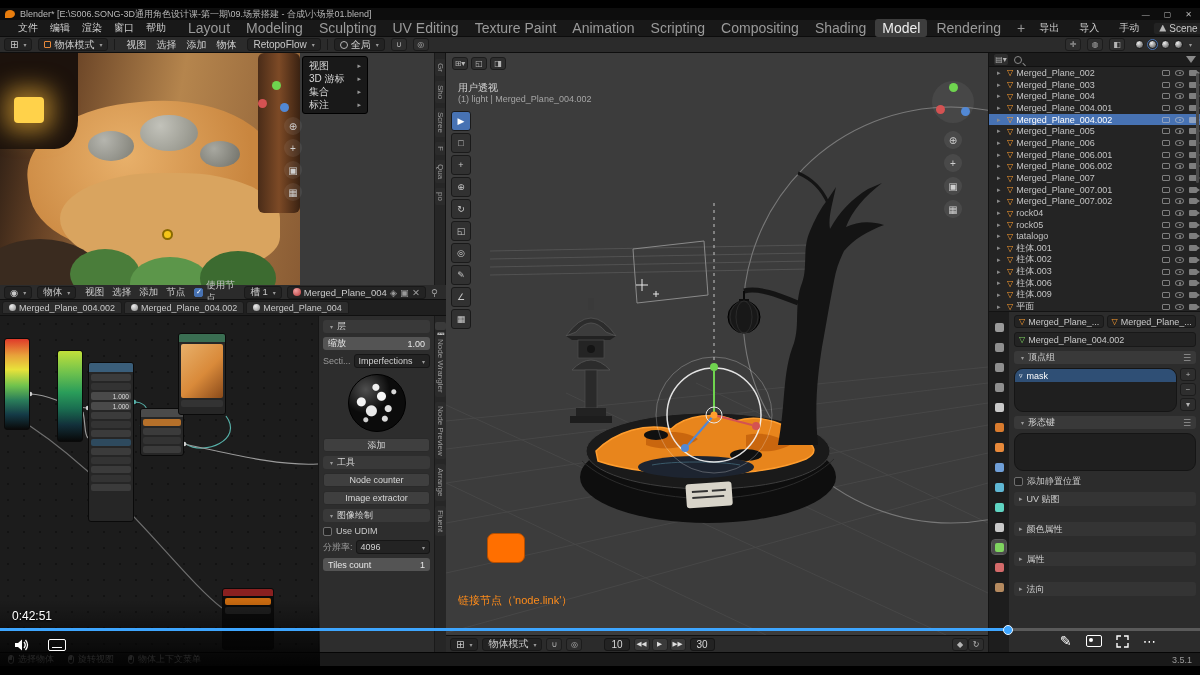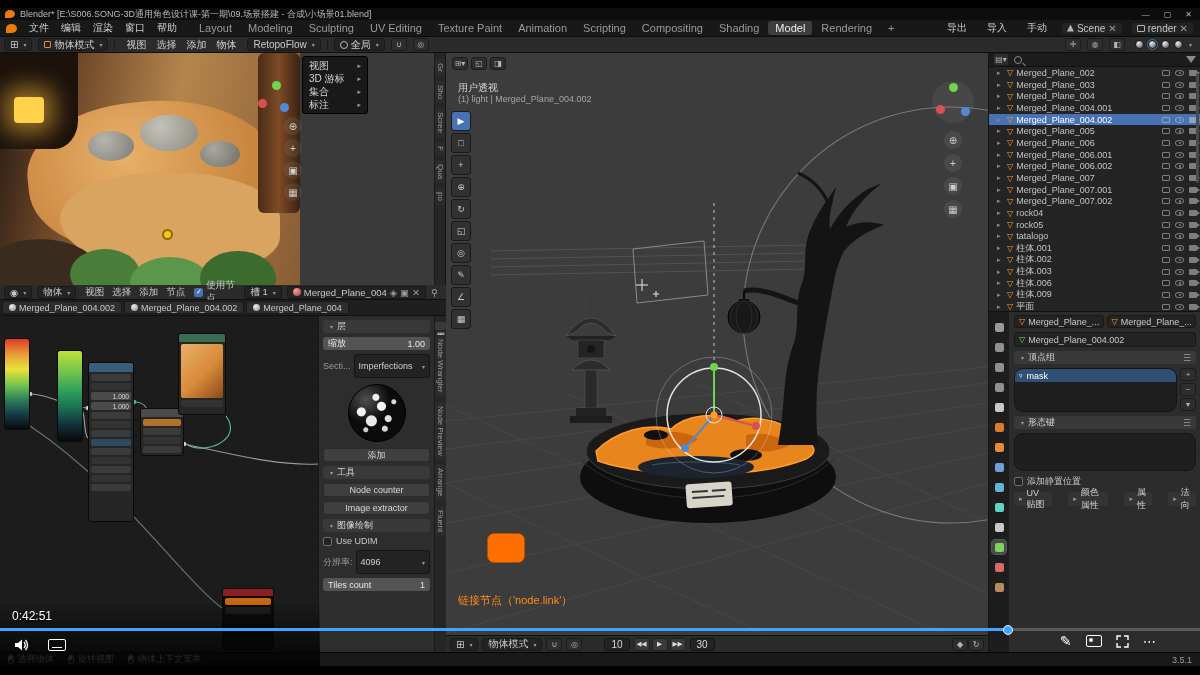--- a/index.html
+++ b/index.html
@@ -14,21 +14,21 @@
   .menu-label{padding:0 6px;color:#cfcfcf;white-space:nowrap}
   .dim{color:#9a9a9a}
   .icobtn{width:16px;height:13px;display:flex;align-items:center;justify-content:center;
           background:#2e2e2e;border:1px solid #1c1c1c;border-radius:3px;color:#b5b5b5;font-size:8px}
   
   #lb-top{left:0;top:0;width:1200px;height:8px;background:#000}
   #titlebar{left:0;top:8px;width:1200px;height:12px;background:#0d0d0d;display:flex;align-items:center;
             font-size:9px;color:#b8b8b8}
   #menubar{left:0;top:20px;width:1200px;height:17px;background:#181818;display:flex;align-items:center;
            border-bottom:1px solid #0c0c0c}
-  .ws{padding:1px 7px;margin:0 1px;border-radius:3px;color:#9a9a9a;white-space:nowrap;font-size:11px}
+  .ws{padding:1px 7px;margin:0 1px;border-radius:3px;color:#9a9a9a;white-space:nowrap;font-size:14px}
   .ws.active{background:#3d3d3d;color:#ededed}
   #toolbar2{left:0;top:37px;width:1200px;height:16px;background:#2b2b2b;border-bottom:1px solid #0e0e0e;
             display:flex;align-items:center;gap:6px;padding:0 4px}
   
   #preview{left:0;top:53px;width:446px;height:232px;background:#3a3a3a;overflow:hidden;border-right:1px solid #141414}
   #preview-art{left:0;top:0;width:300px;height:232px;overflow:hidden;
      background:linear-gradient(100deg,#241912 0%,#6b4527 22%,#b5854d 55%,#8a5c34 100%)}
   .blob{position:absolute;border-radius:50%}
   #ctx-menu{left:302px;top:3px;width:66px;background:#191919;border:1px solid #000;border-radius:3px;padding:2px 0}
   .ctx-item{display:flex;align-items:center;justify-content:space-between;height:13px;padding:0 6px;color:#d8d8d8}
@@ -55,21 +55,21 @@
   .key{background:rgba(72,72,72,.92);border:1px solid #222;border-radius:3px;color:#f0f0f0;
        font-size:11px;padding:1px 7px;white-space:nowrap}
   
   #npanel{left:318px;top:316px;width:116px;height:336px;background:#2d2d2d;border-left:1px solid #161616;
           padding:4px 4px;display:flex;flex-direction:column;gap:4px;font-size:9px}
   .phead{background:#393939;border-radius:3px;height:13px;display:flex;align-items:center;gap:4px;padding:0 5px;color:#d5d5d5}
   .slider{background:#545454;border-radius:3px;height:13px;display:flex;align-items:center;
           justify-content:space-between;padding:0 5px;color:#e8e8e8}
   .btn{background:#3f3f3f;border:1px solid #2a2a2a;border-radius:3px;height:14px;display:flex;
        align-items:center;justify-content:center;color:#d8d8d8}
-  .dd{background:#232323;border:1px solid #161616;border-radius:3px;height:24px;display:flex;
+  .dd{background:#232323;border:1px solid #161616;border-radius:3px;height:14px;display:flex;
       align-items:center;justify-content:space-between;padding:0 4px;color:#d0d0d0}
   .cb{width:9px;height:9px;border:1px solid #6e6e6e;border-radius:2px;background:#222;flex:none}
   .sphere{width:58px;height:58px;border-radius:50%;margin:2px auto;background:
     radial-gradient(circle at 30% 26%,rgba(255,255,255,.28),transparent 42%),
     radial-gradient(circle at 22% 48%,#f2f2f2 0 4px,transparent 5px),
     radial-gradient(circle at 40% 64%,#e8e8e8 0 5px,transparent 6px),
     radial-gradient(circle at 58% 38%,#f5f5f5 0 4px,transparent 5px),
     radial-gradient(circle at 70% 60%,#e0e0e0 0 3px,transparent 4px),
     radial-gradient(circle at 48% 22%,#ececec 0 3px,transparent 4px),
     radial-gradient(circle at 64% 78%,#d8d8d8 0 2.5px,transparent 3.5px),
@@ -975,21 +975,21 @@
       <div class="phead">
         <span class="caret">▾</span>
           <span>形态键</span>
         <span style="margin-left:auto" class="dim">☰</span>
       </div>
       <div class="listbox" style="height:38px"></div>
       <div class="row" style="gap:4px">
         <span class="cb"></span>
           <span>添加静置位置</span>
       </div>
-      <div style="display:flex;flex-direction:row;gap:16px">
+      <div style="display:flex;flex-direction:column;gap:16px">
 
           <div class="collapsed">
             <span style="font-size:7px;color:#9a9a9a">▸</span>
             <span>UV 贴图</span>
           </div>
 
           <div class="collapsed">
             <span style="font-size:7px;color:#9a9a9a">▸</span>
             <span>颜色属性</span>
           </div>

